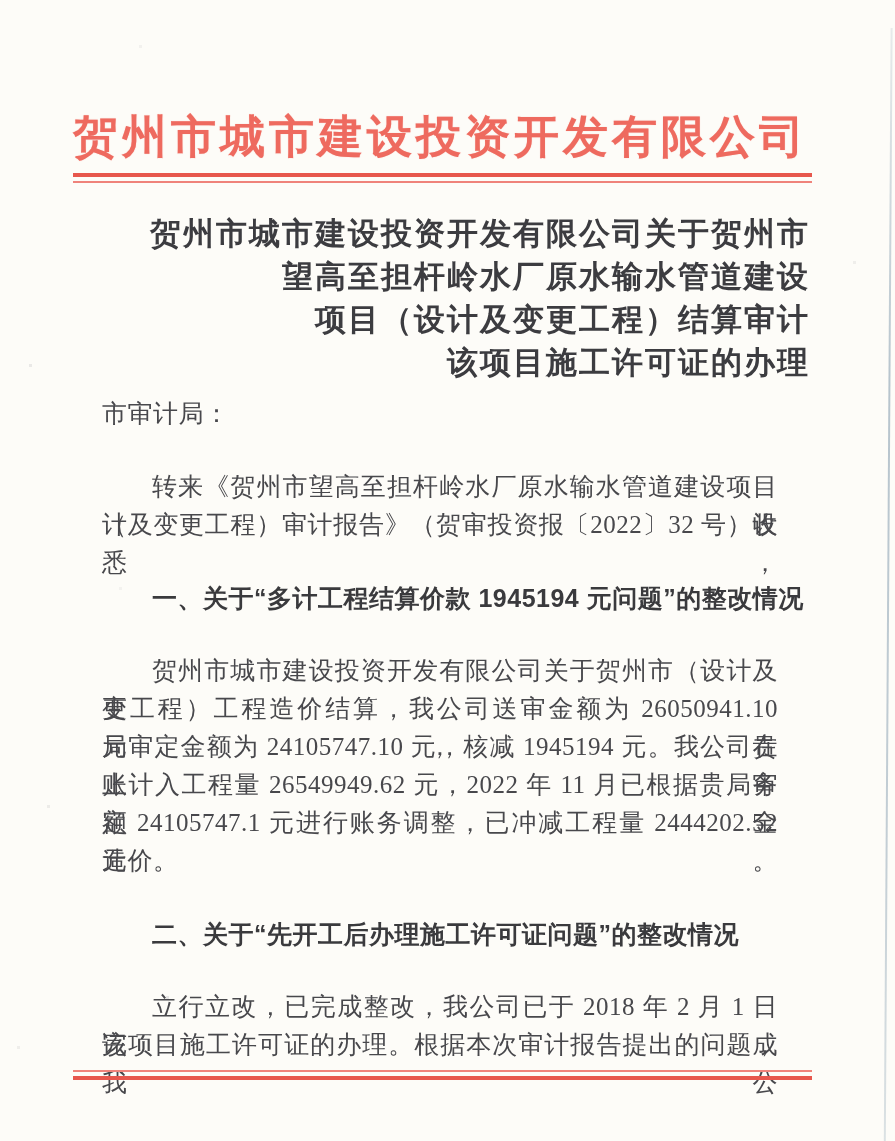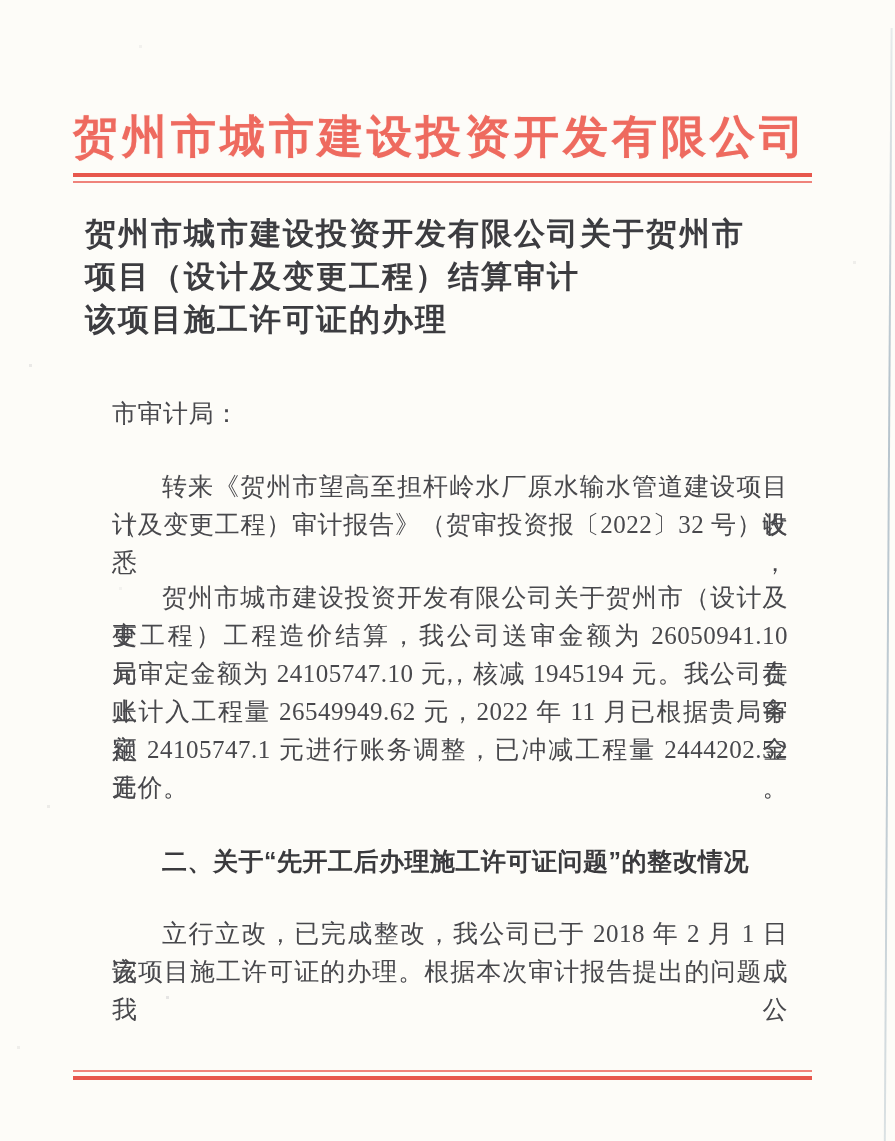--- a/index.html
+++ b/index.html
@@ -27,31 +27,31 @@
   }
   .rule{position:absolute;left:73px;width:739px;background:#e7574d;}
   .rule.light{background:#ef837b;}
   .rule-top-thick{top:173px;height:4px;}
   .rule-top-thin{top:181px;height:2px;}
   .rule-bottom-thin{top:1070px;height:2px;}
   .rule-bottom-thick{top:1076px;height:4px;}
   
   .doc-title{
     position:absolute;left:85px;top:212px;width:725px;
-    text-align:left;
+    text-align:right;
     font-family:"Liberation Serif", serif;
     font-weight:bold;
     color:#3c3c40;
     font-size:31px;
     line-height:43px;
     letter-spacing:2px;
   }
   
   .body-block{
-    position:absolute;left:112px;top:395px;width:676px;
+    position:absolute;left:102px;top:395px;width:676px;
     font-size:25px;
     line-height:38px;
     color:#48484c;
     letter-spacing:0.5px;
   }
   .ln{height:38px;white-space:nowrap;overflow:visible;}
   .ln.just{
     white-space:normal;
     text-align:justify;
     text-align-last:justify;
@@ -88,28 +88,30 @@
 
   <div class="letterhead">
     <span class="letterhead-text">贺州市城市建设投资开发有限公司</span>
   </div>
 
   <div class="rule rule-top-thick"></div>
   <div class="rule rule-top-thin light"></div>
 
   <div class="doc-title">
     <div>贺州市城市建设投资开发有限公司关于贺州市</div>
+    <div>望高至担杆岭水厂原水输水管道建设</div>
     <div>项目（设计及变更工程）结算审计</div>
     <div>该项目施工许可证的办理</div>
   </div>
 
   <div class="body-block">
     <div class="ln">市审计局：</div>
     <div class="ln ind just">转来《贺州市望高至担杆岭水厂原水输水管道建设项目（设</div>
     <div class="ln just">计及变更工程）审计报告》（贺审投资报〔2022〕32 号）收悉，</div>
+    <div class="ln ind heading">一、关于“多计工程结算价款 1945194 元问题”的整改情况</div>
     <div class="ln ind just">贺州市城市建设投资开发有限公司关于贺州市（设计及变</div>
     <div class="ln just">更工程）工程造价结算，我公司送审金额为 26050941.10 元，贵</div>
     <div class="ln just">局审定金额为 24105747.10 元，核减 1945194 元。我公司在账务</div>
     <div class="ln just">上计入工程量 26549949.62 元，2022 年 11 月已根据贵局审定金</div>
     <div class="ln just">额 24105747.1 元进行账务调整，已冲减工程量 2444202.52 元。</div>
     <div class="ln">造价。</div>
     <div class="ln ind heading">二、关于“先开工后办理施工许可证问题”的整改情况</div>
     <div class="ln ind just">立行立改，已完成整改，我公司已于 2018 年 2 月 1 日完成</div>
     <div class="ln just">该项目施工许可证的办理。根据本次审计报告提出的问题，我公</div>
   </div>

